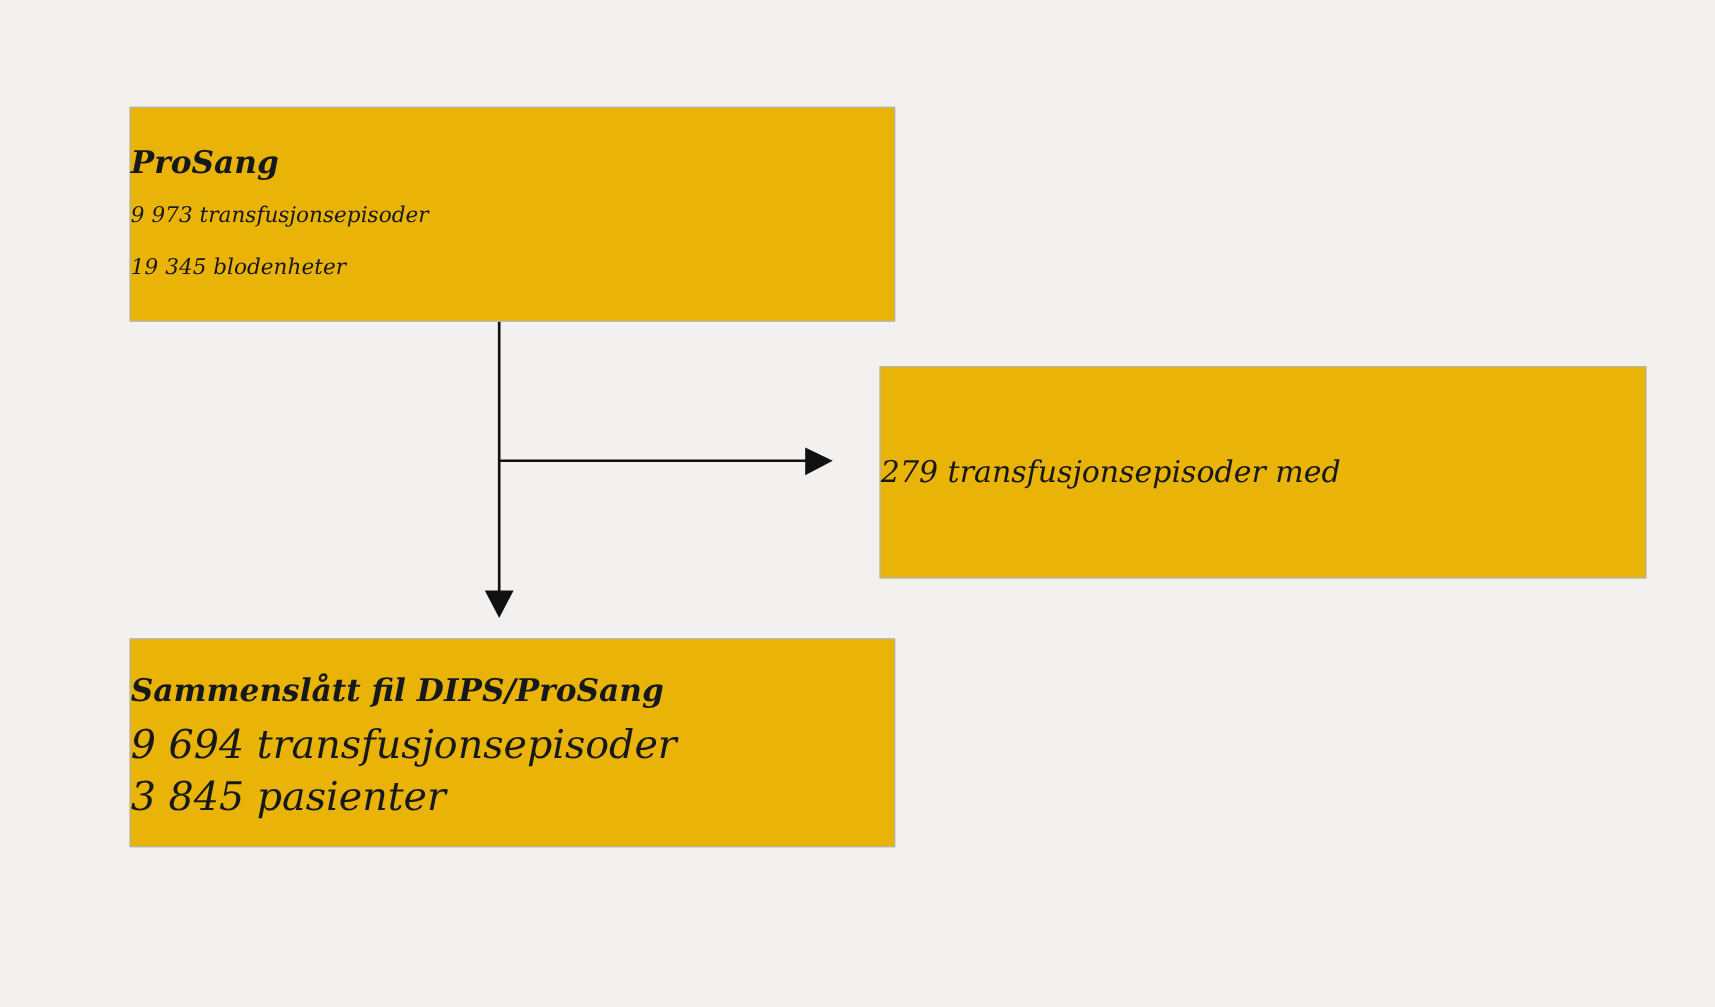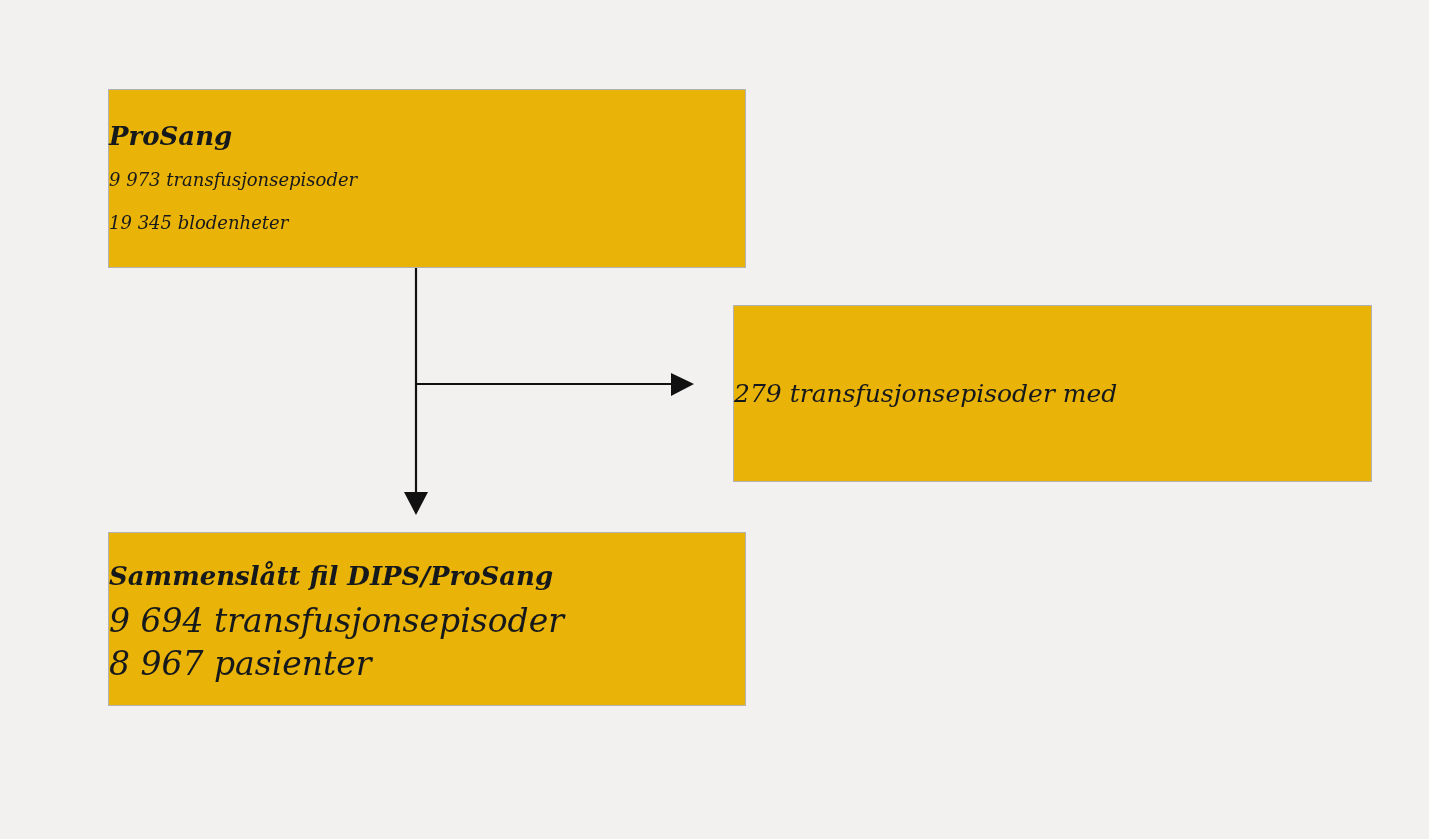--- a/index.html
+++ b/index.html
@@ -124,16 +124,16 @@
     <div class="box-line">19 345 blodenheter</div>
   </div>
 
   <div class="flow-box" id="box-excluded">
     <div class="box-line">279 transfusjonsepisoder med</div>
   </div>
 
   <div class="flow-box" id="box-merged">
     <div class="box-line heading">Sammenslått fil DIPS/ProSang</div>
     <div class="box-line">9 694 transfusjonsepisoder</div>
-    <div class="box-line">8 967 pasienter</div>
+    <div class="box-line">3 845 pasienter</div>
   </div>
 
 </div>
 
 </body></html>

